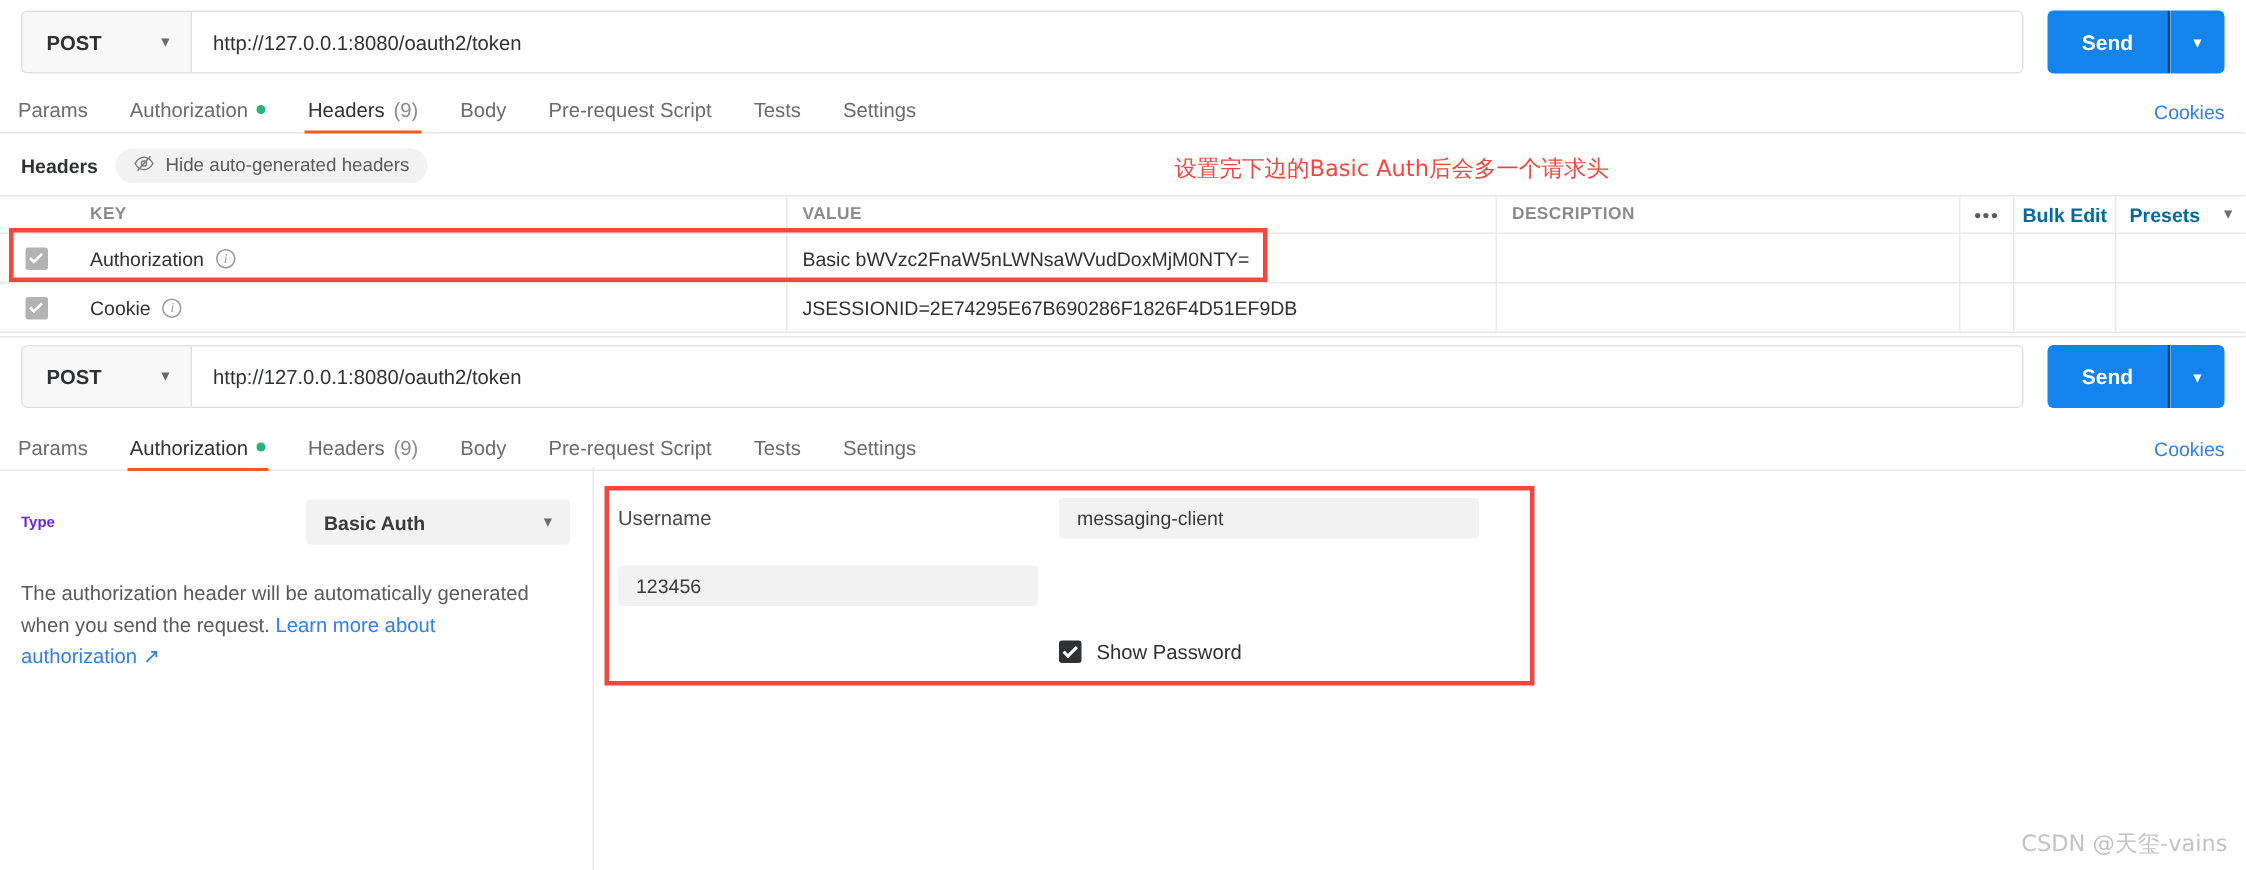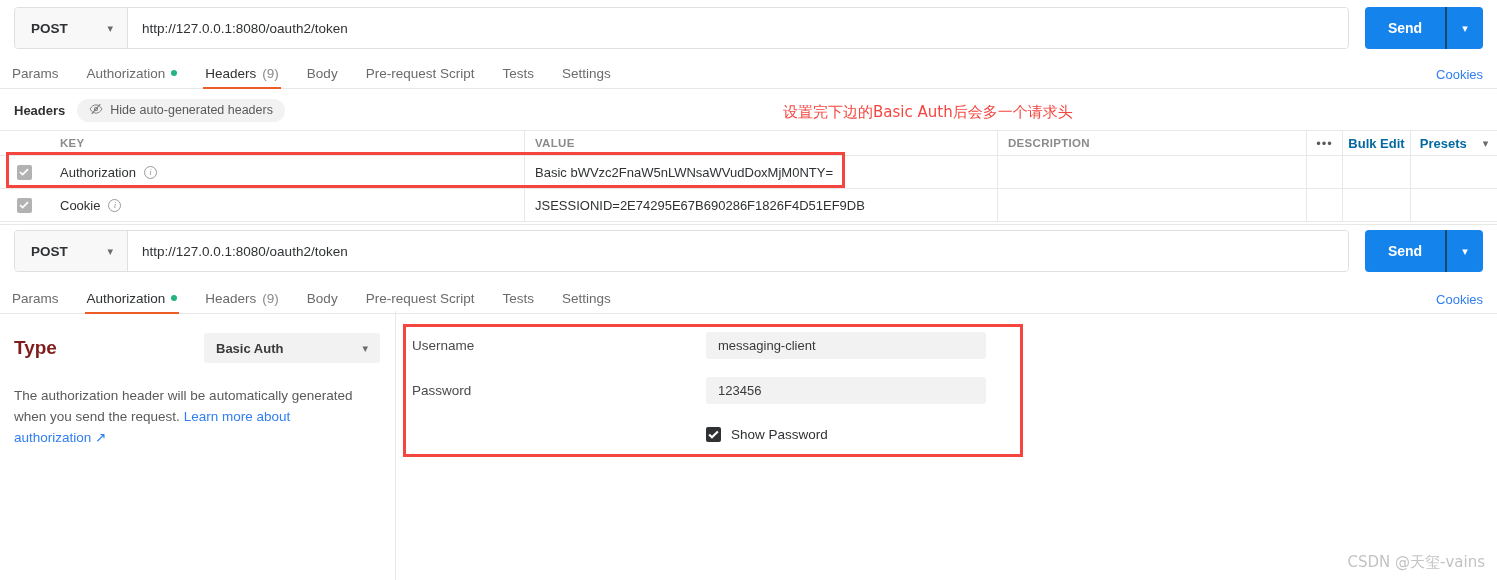--- a/index.html
+++ b/index.html
@@ -121,21 +121,21 @@
   }
   .ann-box { position: absolute; border: 3px solid #f4463f; pointer-events: none; }
   .hairline { position: absolute; left: 0; width: 1497px; height: 1px; background: #e8e8e8; }
 
   
   .auth-wrap { position: absolute; left: 0; top: 311px; width: 1497px; height: 269px; }
   .auth-left { position: absolute; left: 0; top: 0; width: 396px; height: 269px; border-right: 1px solid #e8e8e8; }
   .auth-type-row {
     display: flex; align-items: center; padding: 22px 0 0 14px;
   }
-  .auth-type-label { font-size: 19px; font-weight: 700; width: 190px; color: #7f1d1d; }
+  .auth-type-label { font-size: 10px; font-weight: 700; width: 190px; color: #6d28d9; }
   .select-box {
     display: flex; align-items: center; justify-content: space-between;
     width: 176px; height: 30px; padding: 0 12px;
     background: #f2f2f2; border-radius: 3px; cursor: pointer;
     font-size: 13px; font-weight: 700; color: #3a3a3a;
   }
   .auth-help {
     padding: 22px 28px 0 14px; font-size: 13.5px; color: #5a5a5a; line-height: 21px;
   }
   .auth-help a { color: #2f7ef2; text-decoration: none; cursor: pointer; }
@@ -356,21 +356,20 @@
         <span>The authorization header will be automatically generated when you send the request. </span><a>Learn more about authorization</a><a style="margin-left:4px;">↗</a>
       </div>
     </div>
 
     <div class="auth-right">
       <div class="field-row">
         <span class="field-label">Username</span>
         <input class="field-input" type="text" value="messaging-client" style="">
       </div>
       <div class="field-row">
-        <span class="field-label">Password</span>
         <input class="field-input" type="text" value="123456" style="">
       </div>
       <div class="showpw-row">
         <span class="cb dark">
           <svg width="11" height="9" viewBox="0 0 10 8">
               <path d="M1 4 L3.6 6.6 L9 1.2" fill="none" stroke="#ffffff" stroke-width="1.9"></path>
             </svg>
         </span>
         <span class="showpw-label">Show Password</span>
       </div>

